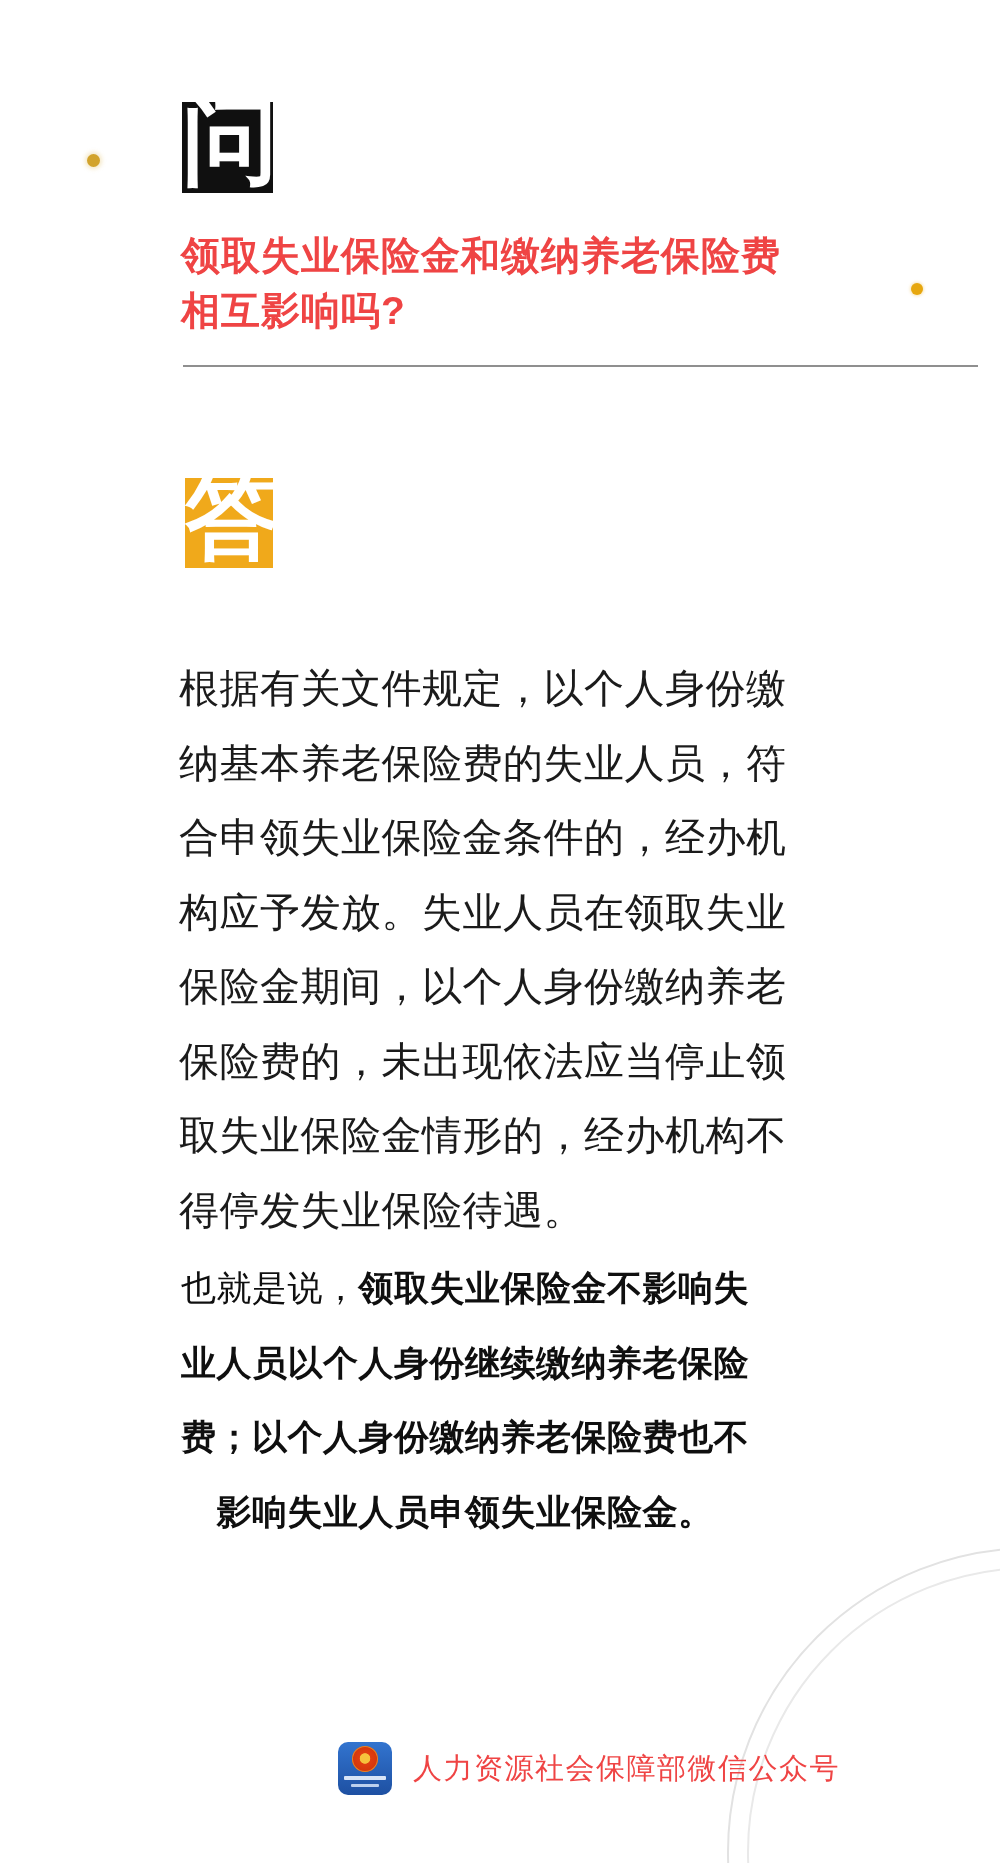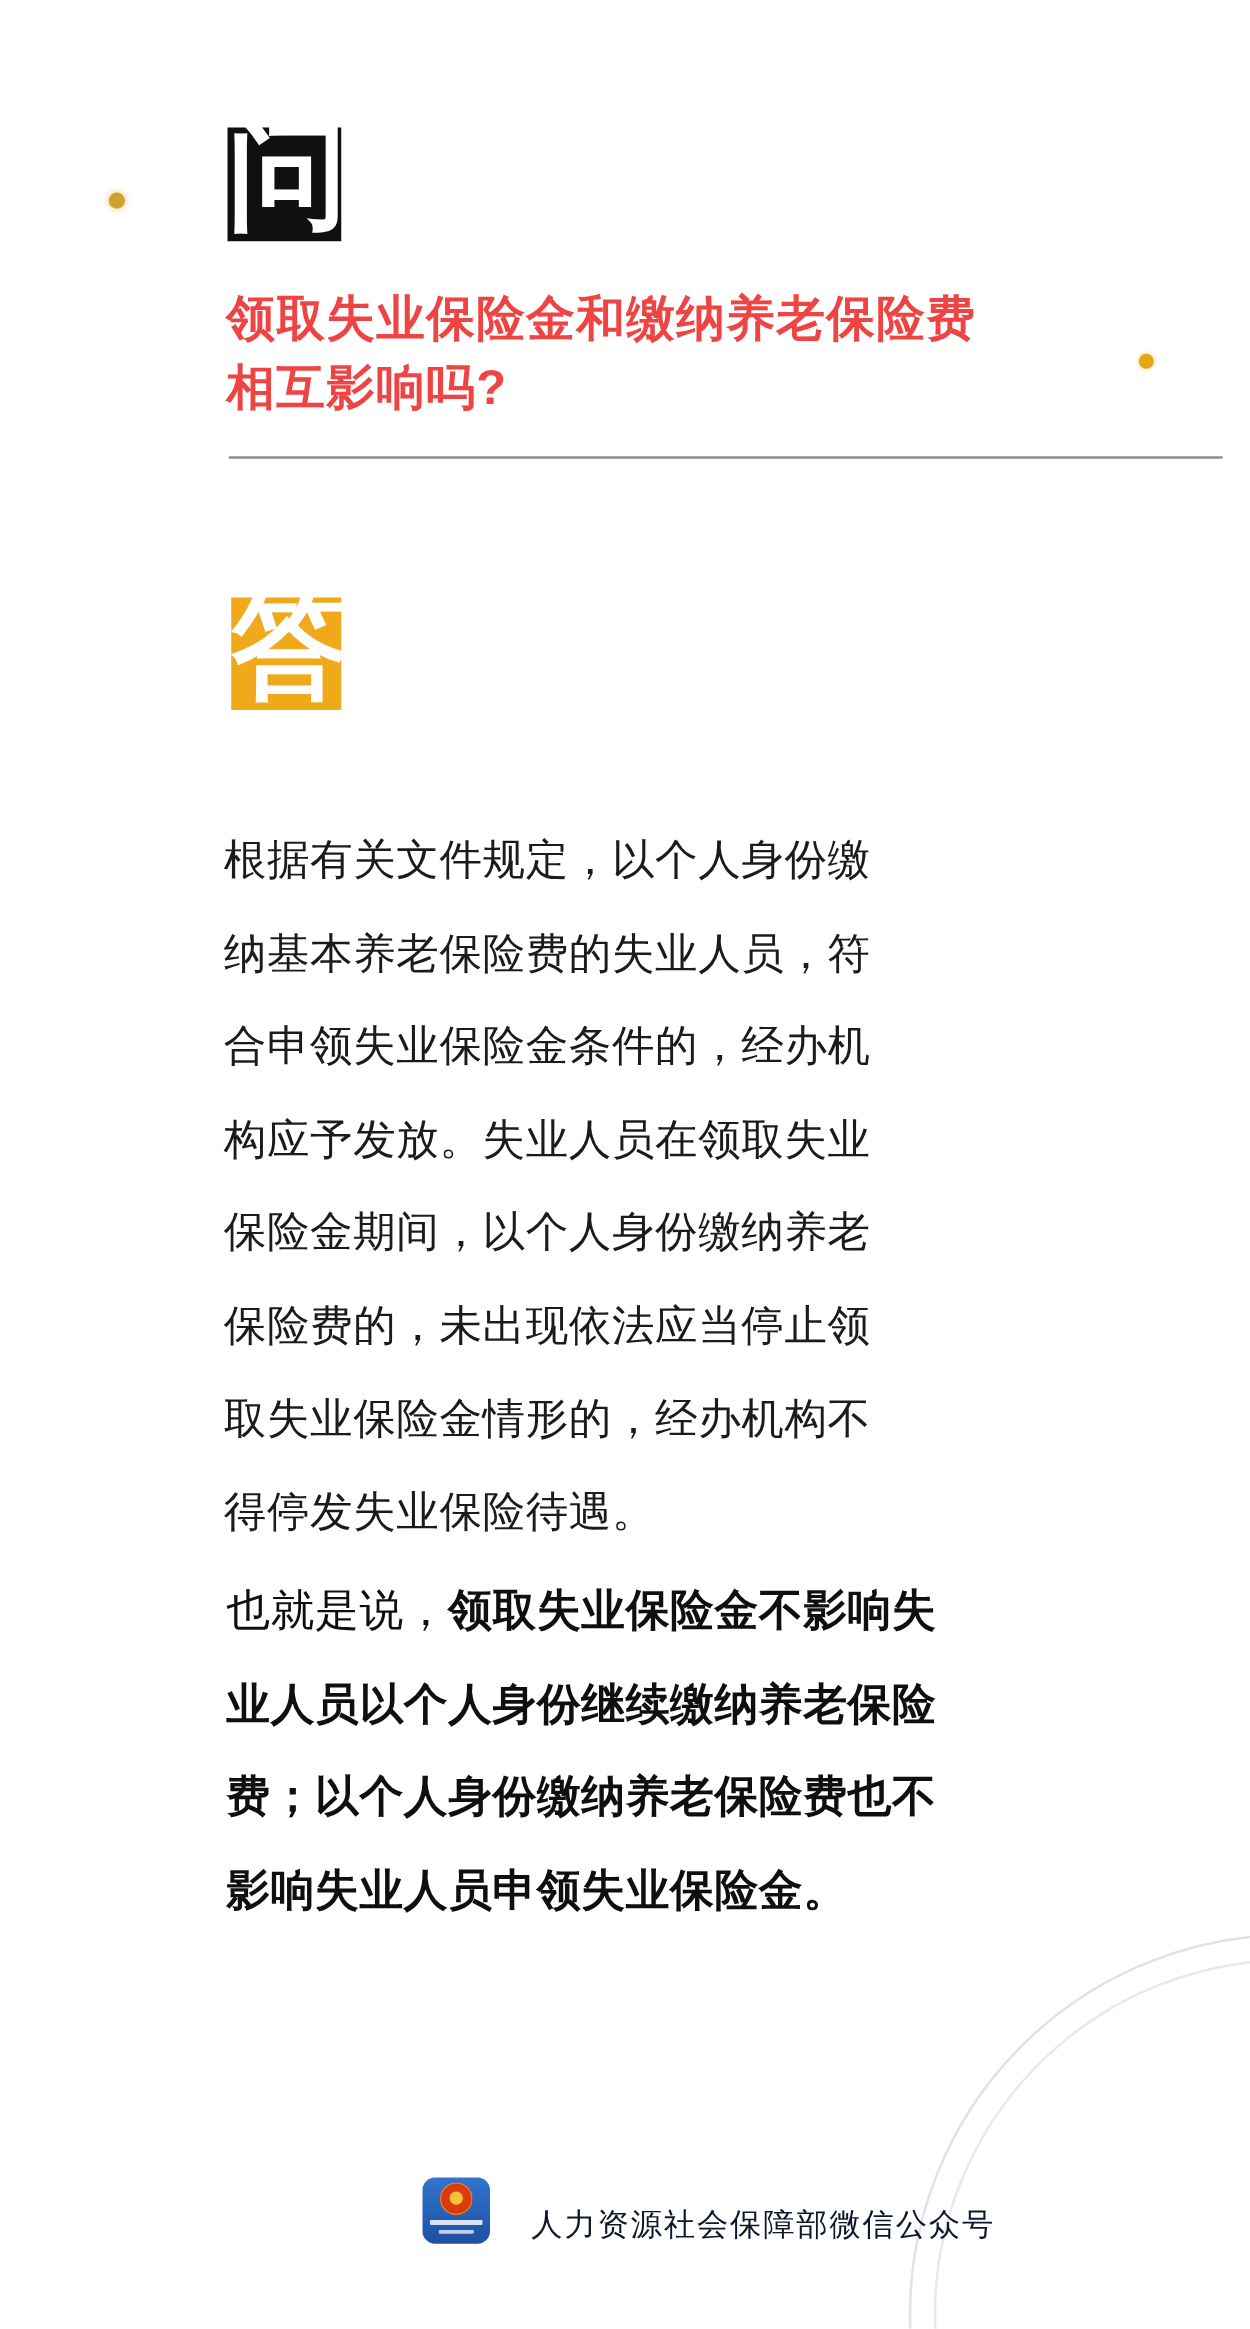--- a/index.html
+++ b/index.html
@@ -41,50 +41,51 @@
   }
   #a-block .glyph{
     display:block;width:100%;text-align:center;
     font-size:94px;line-height:90px;font-weight:700;color:#ffffff;
     margin-top:-6px;
     font-family:"Liberation Sans", sans-serif;
   }
   
   #a-body{
     position:absolute;left:179px;top:651px;
-    font-size:34px;line-height:74.5px;letter-spacing:0.5px;
+    font-size:40px;line-height:74.5px;letter-spacing:0.5px;
     color:#1b1b1b;white-space:pre-line;margin:0;
     font-family:"Liberation Sans", sans-serif;
   }
   
   #a-conclusion{
     position:absolute;left:181px;top:1252px;
     font-size:35px;line-height:74.5px;letter-spacing:0.5px;
     color:#0f0f0f;white-space:pre-line;margin:0;
     font-family:"Liberation Serif", serif;
+    text-align:center;
   }
   #a-conclusion .bold{font-weight:700;white-space:pre-line;}
   
   #badge{
     position:absolute;left:338px;top:1742px;width:54px;height:53px;
     background:linear-gradient(180deg,#3274cf 0%,#1e50a2 100%);
     border-radius:10px;
   }
   #badge .emblem{
     width:26px;height:26px;border-radius:50%;
     margin:4px auto 2px auto;
     background:radial-gradient(circle at 50% 48%, #f6c23c 0%, #f6c23c 26%, #e03d10 30%, #c93208 100%);
     box-shadow:0 0 0 1px rgba(246,194,60,.55) inset;
   }
   #badge .bar1{width:42px;height:4px;background:#d7e4f7;margin:4px auto 0 auto;border-radius:1px;}
   #badge .bar2{width:28px;height:3px;background:#bcd0ee;margin:4px auto 0 auto;border-radius:1px;}
   #footer-label{
     position:absolute;left:413px;top:1752px;
-    font-size:25px;line-height:33px;color:#0f172a;letter-spacing:1.5px;
-    margin:12px;
+    font-size:29px;line-height:33px;color:#ef4444;letter-spacing:1.5px;
+    margin:0;
   }
   
   .ring{position:absolute;border-radius:50%;}
   #ring-outer{left:727px;top:1547px;width:606px;height:606px;border:2px solid #e2e2e2;}
   #ring-inner{left:747px;top:1567px;width:566px;height:566px;border:2px solid #e9e9e9;}
 </style>
 </head>
 <body>
 
 <div id="canvas">

